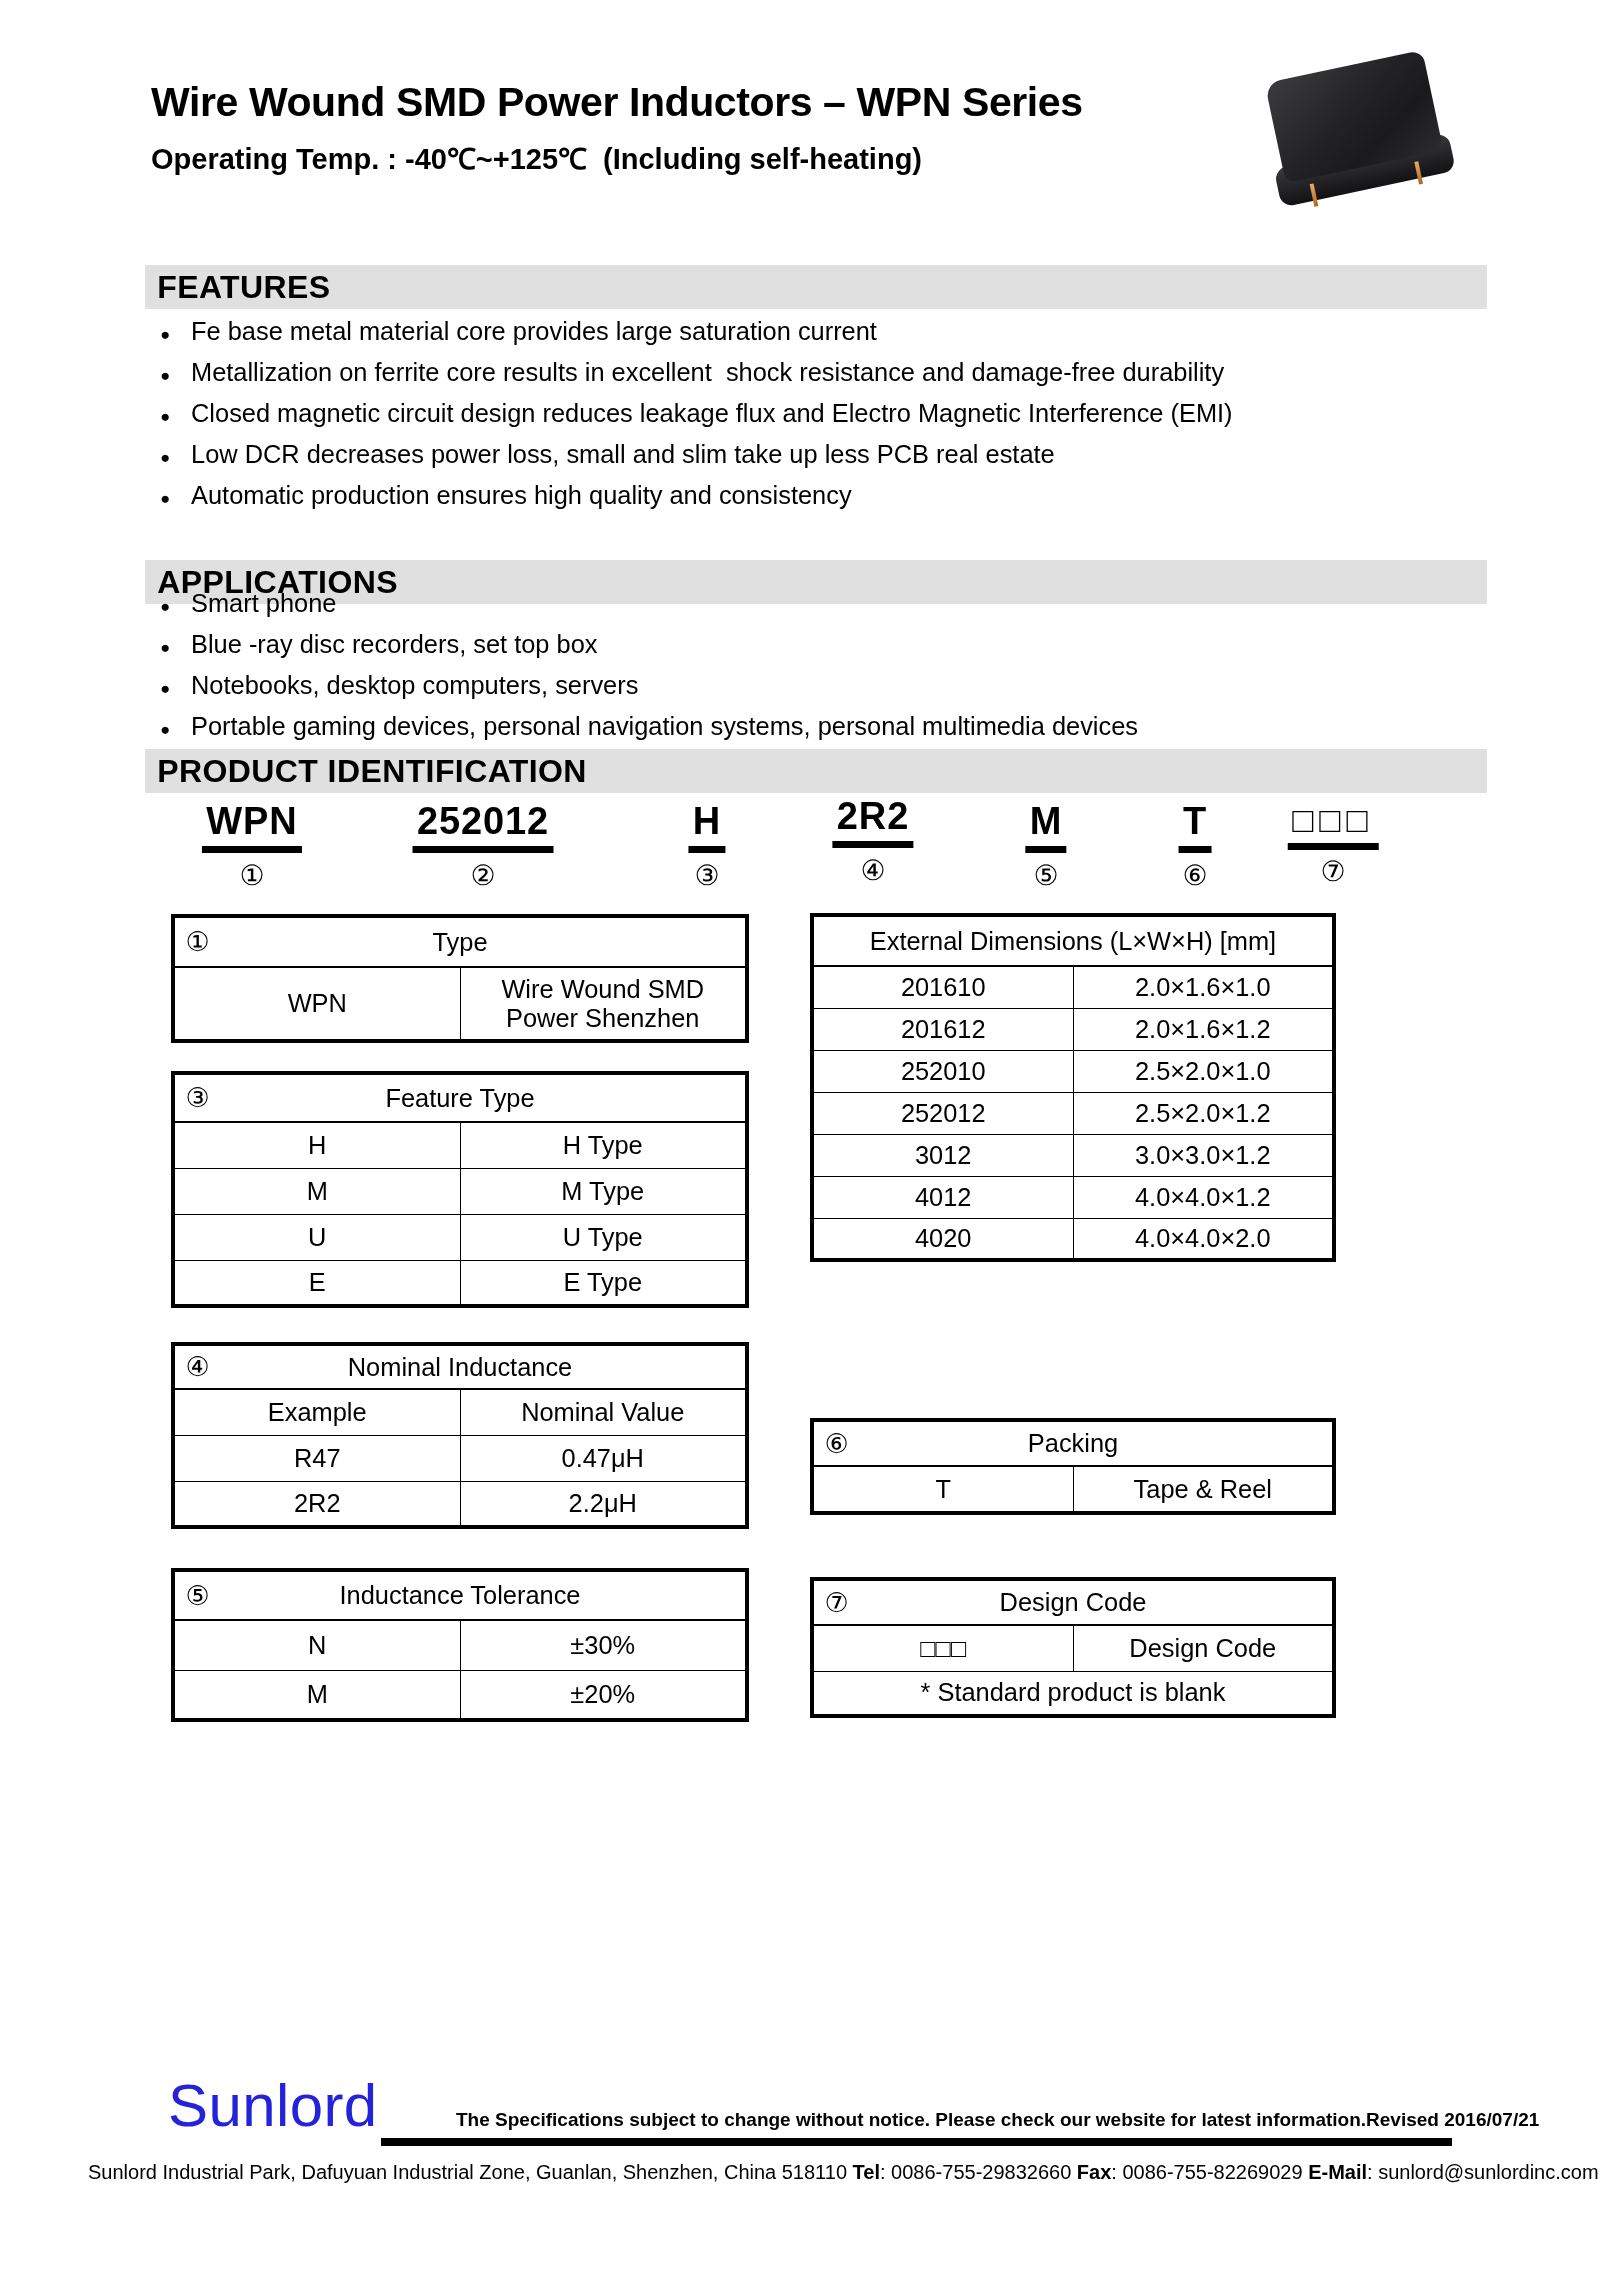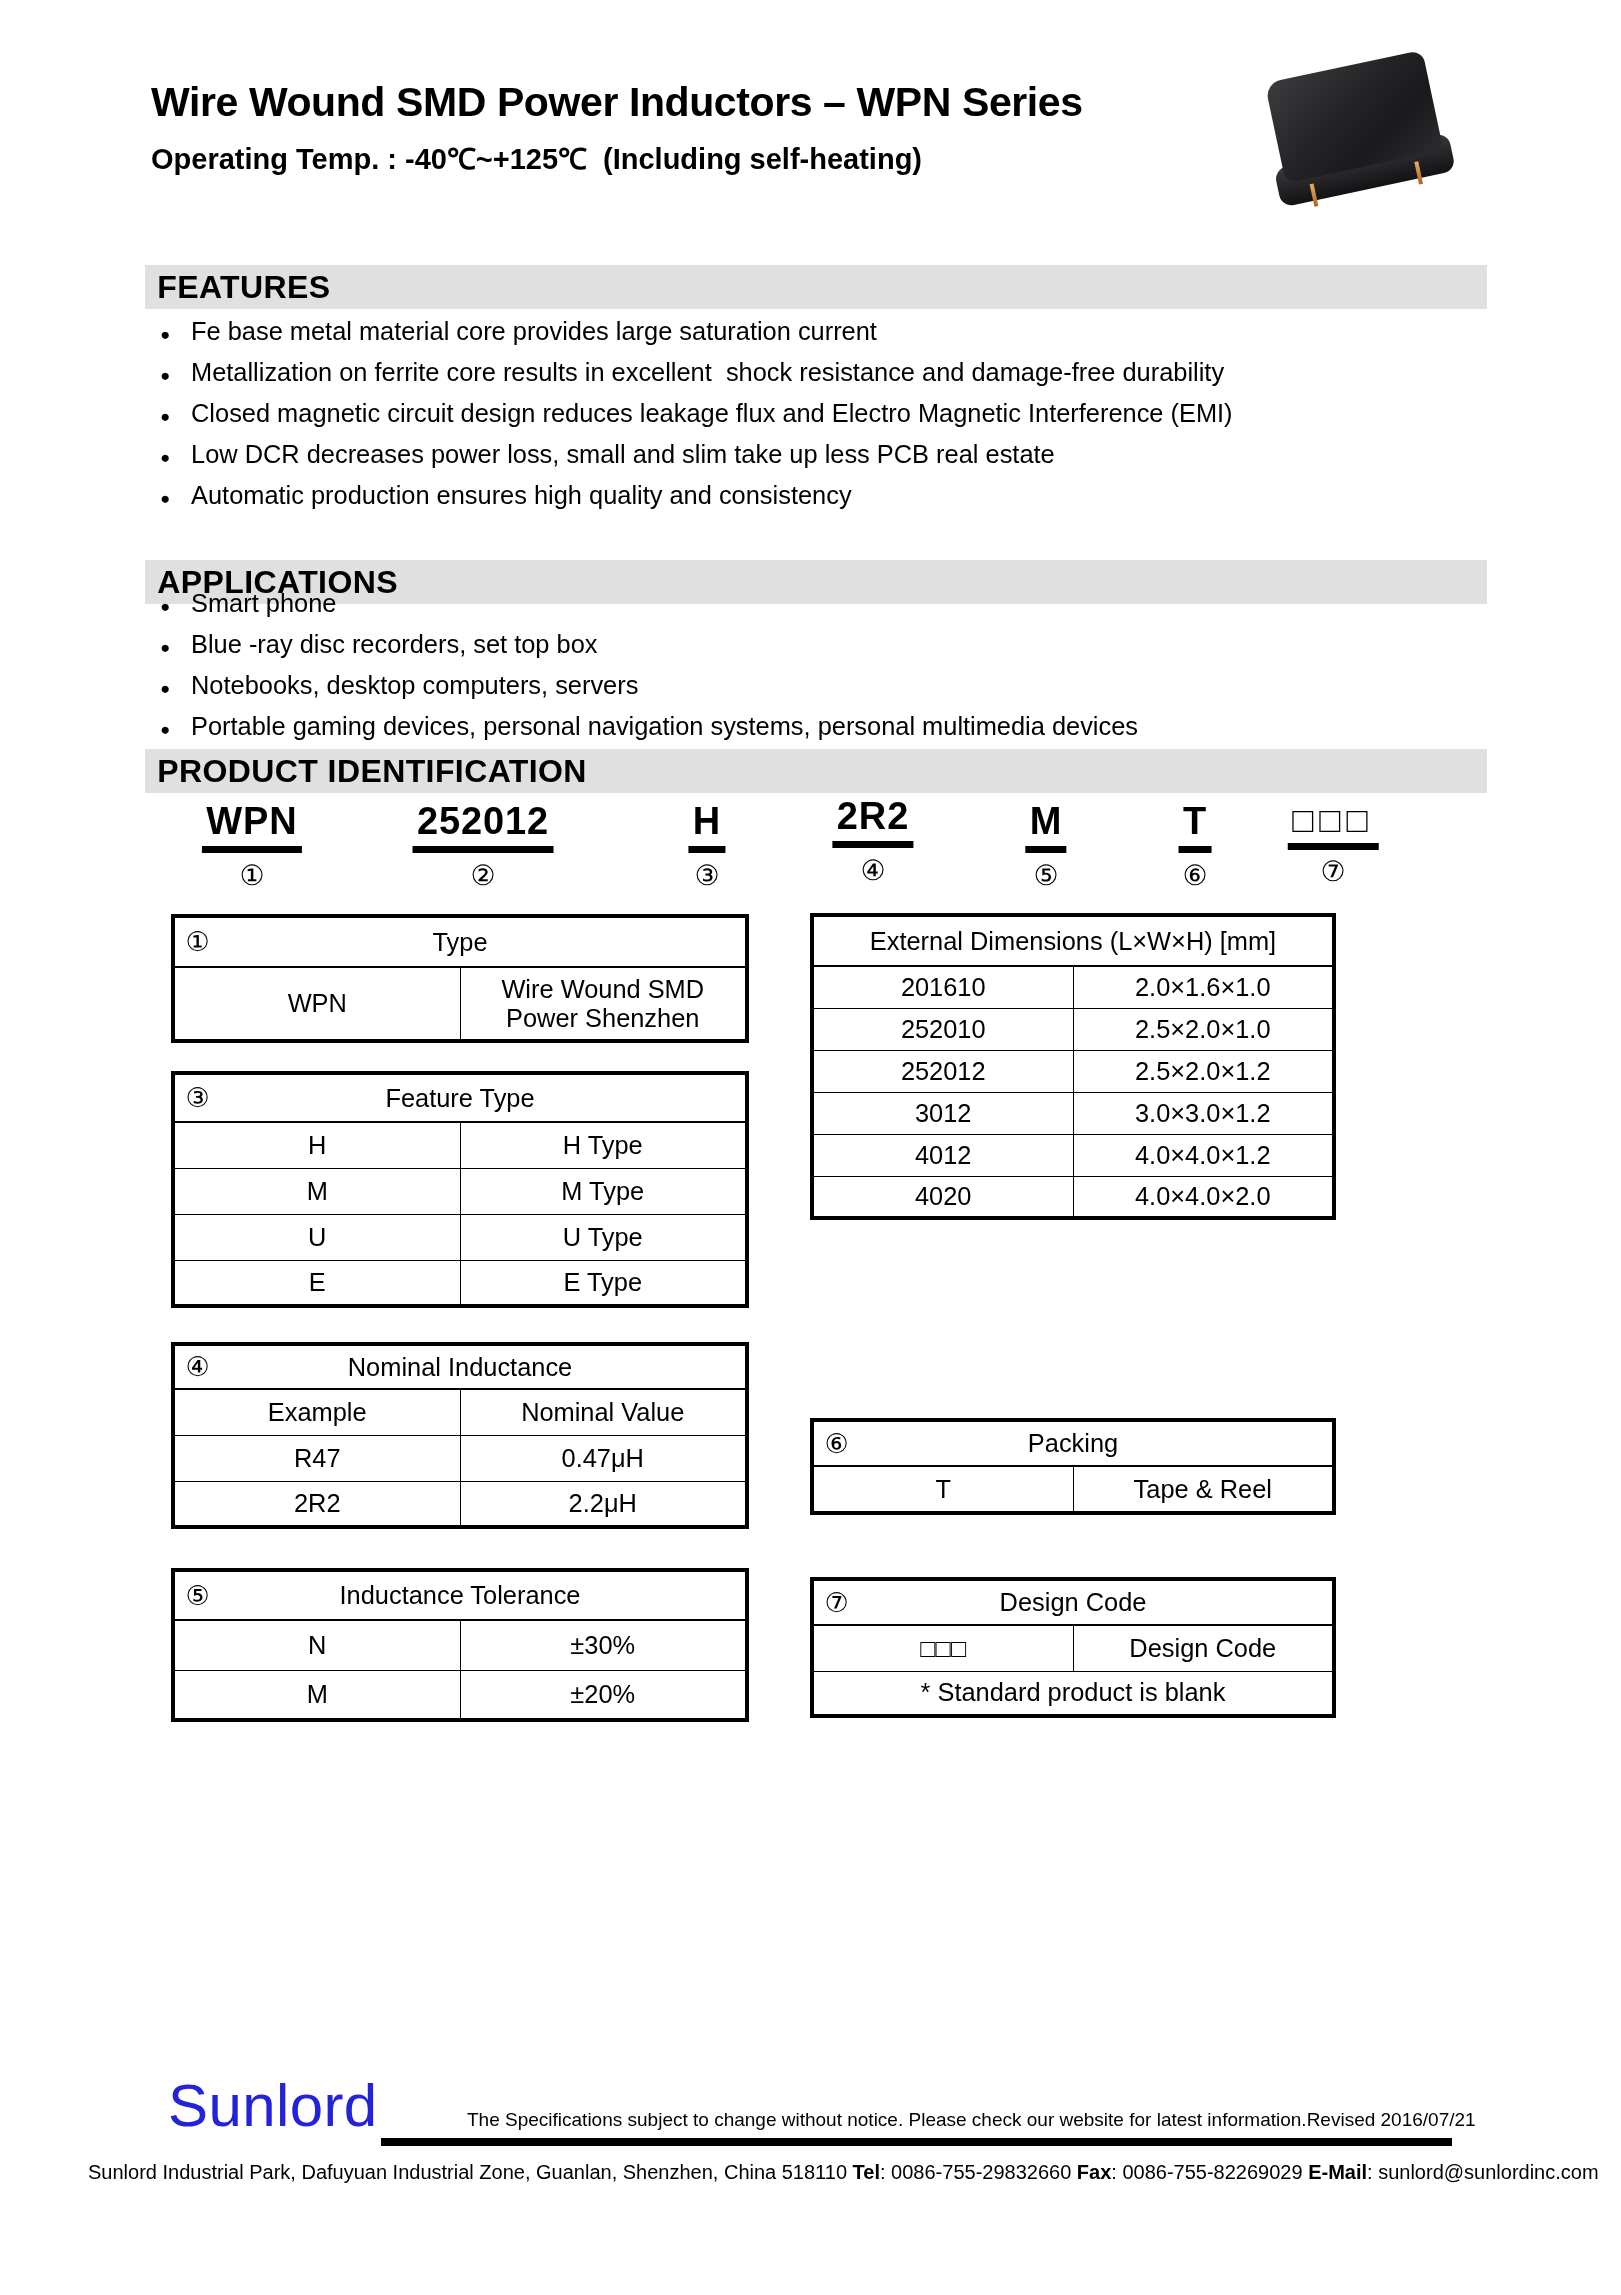--- a/index.html
+++ b/index.html
@@ -63,23 +63,23 @@
     text-align:center; vertical-align:middle; padding:0 5.3px;
   }
   table.spec tr.hrow th { border-bottom:2.6px solid #000; }
   .hdr { position:relative; }
   .hdr .idx { position:absolute; left:10.5px; top:50%; transform:translateY(-50%); font-size:27px; }
   td.vbottom { vertical-align:bottom; padding-bottom:7px; }
 
   
   .footer-logo { left:168px; top:2071px; font-size:60px; font-weight:normal; color:#2423d9; letter-spacing:0.4px;text-align:center; }
   .footer-notice-row {
-    left:467px; top:2109px; width:997px;
+    left:456px; top:2109px; width:997px;
     display:flex; 
-    font-size:19px; font-weight:normal; white-space:nowrap;
+    font-size:19px; font-weight:bold; white-space:nowrap;
   }
   .footer-rule { left:381px; top:2138px; width:1071px; height:8px; background:#000; }
   .footer-address { left:88px; top:2161px; width:1447px; text-align:right; font-size:20px; white-space:nowrap; }
   .footer-address b { font-weight:bold; }
 </style>
 </head>
 <body>
 
 <h1 class="abs doc-title">Wire Wound SMD Power Inductors – WPN Series</h1>
 <div class="abs doc-subtitle">Operating Temp. : -40℃~+125℃ &nbsp;(Including self-heating)</div>
@@ -266,20 +266,24 @@
   <table class="spec">
     <tbody>
     <tr class="hrow" style="height:51px;">
       <th colspan="2">External Dimensions (L×W×H) [mm]</th>
     </tr>
     <tr style="height:42px;">
       <td style="width:165px;">201610</td>
       <td>2.0×1.6×1.0</td>
     </tr>
     <tr style="height:42px;">
+      <td>201612</td>
+      <td>2.0×1.6×1.2</td>
+    </tr>
+    <tr style="height:42px;">
       <td>252010</td>
       <td>2.5×2.0×1.0</td>
     </tr>
     <tr style="height:42px;">
       <td>252012</td>
       <td>2.5×2.0×1.2</td>
     </tr>
     <tr style="height:42px;">
       <td>3012</td>
       <td>3.0×3.0×1.2</td>

